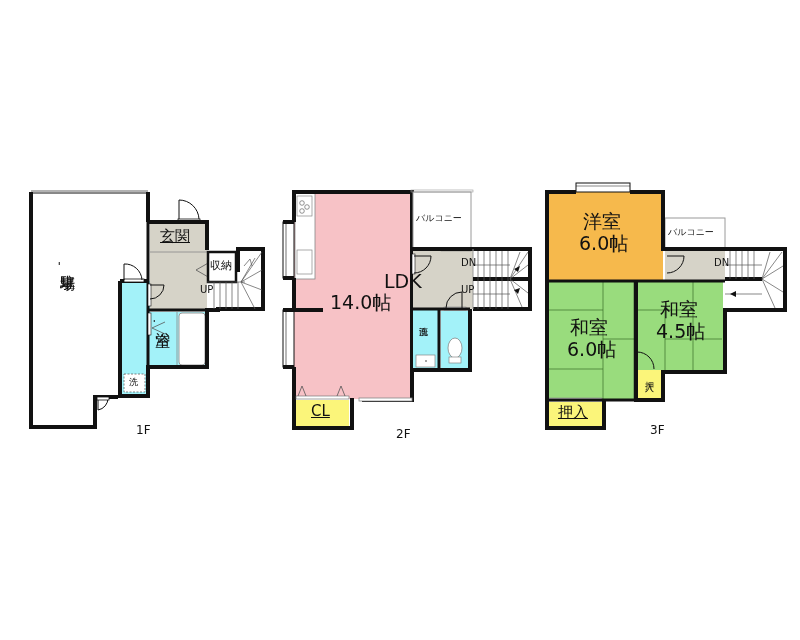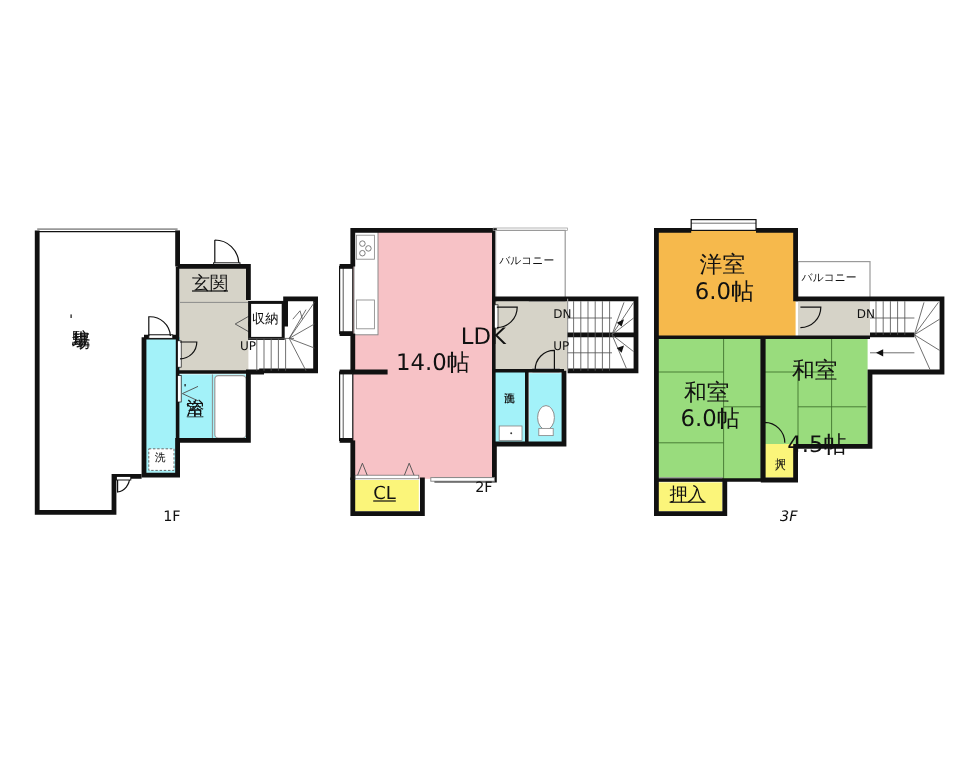--- a/index.html
+++ b/index.html
@@ -231,25 +231,25 @@
 <div class="updn" style="left:200px;top:284px;">UP</div>
 <div class="floor-tag" style="left:96px;top:423px;">1F</div>
 
 <div class="lbl lbl-big" style="left:338px;top:272px;margin-left:46px;">LDK</div>
 <div class="lbl lbl-big" style="left:330px;top:293px;">14.0帖</div>
 <div class="lbl lbl-xs" style="left:416px;top:214px;">バルコニー</div>
 <div class="lbl lbl-xs vert" style="left:418px;top:320px;">洗面</div>
 <div class="lbl lbl-md" style="left:311px;top:404px;">CL</div>
 <div class="updn" style="left:461px;top:257px;">DN</div>
 <div class="updn" style="left:461px;top:284px;">UP</div>
-<div class="floor-tag" style="left:356px;top:399px;text-align:center;">2F</div>
+<div class="floor-tag" style="left:356px;top:427px;text-align:center;">2F</div>
 
 <div class="lbl lbl-big" style="left:583px;top:212px;">洋室</div>
 <div class="lbl lbl-big" style="left:579px;top:234px;">6.0帖</div>
 <div class="lbl lbl-big" style="left:570px;top:318px;">和室</div>
 <div class="lbl lbl-big" style="left:567px;top:340px;">6.0帖</div>
 <div class="lbl lbl-big" style="left:660px;top:300px;">和室</div>
-<div class="lbl lbl-big" style="left:656px;top:322px;margin-top:40px;">4.5帖</div>
+<div class="lbl lbl-big" style="left:656px;top:322px;">4.5帖</div>
 <div class="lbl lbl-xs" style="left:668px;top:228px;">バルコニー</div>
 <div class="lbl lbl-md" style="left:558px;top:405px;">押入</div>
 <div class="lbl lbl-xs vert" style="left:644px;top:374px;">押入</div>
 <div class="updn" style="left:714px;top:257px;">DN</div>
-<div class="floor-tag" style="left:610px;top:423px;font-style:italic;">3F</div>
+<div class="floor-tag" style="left:610px;top:423px;">3F</div>
 
 </body></html>

